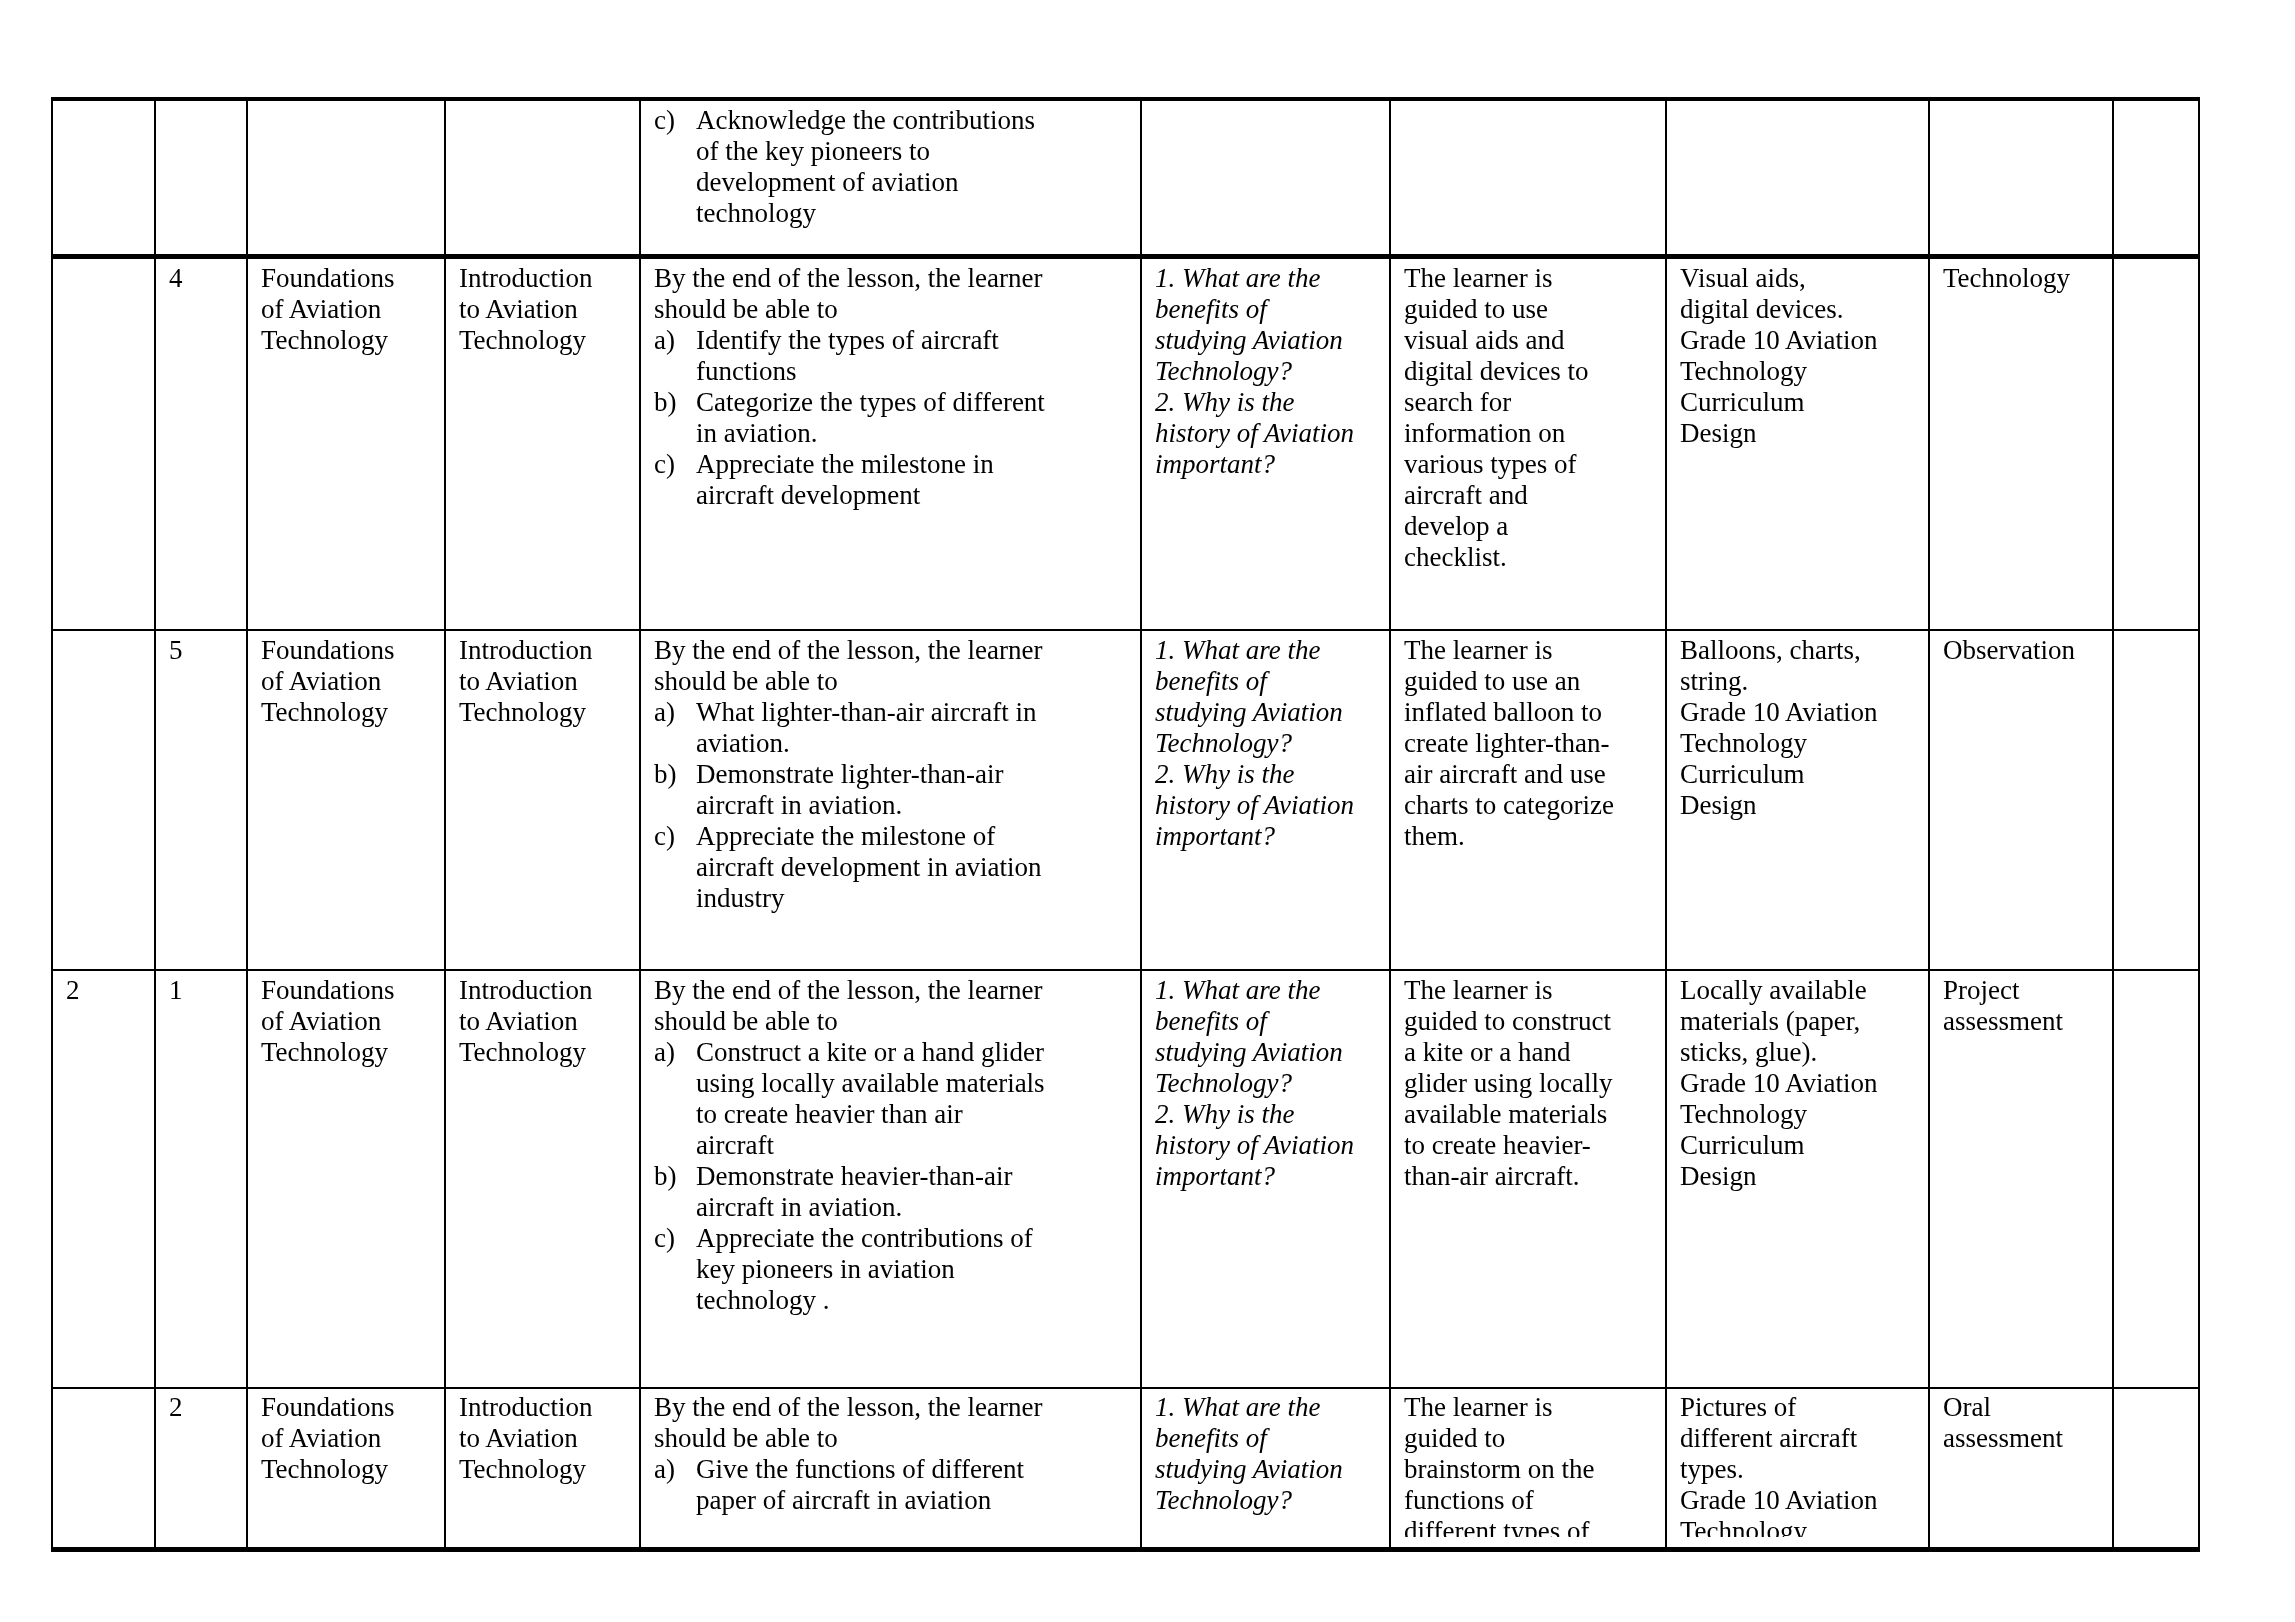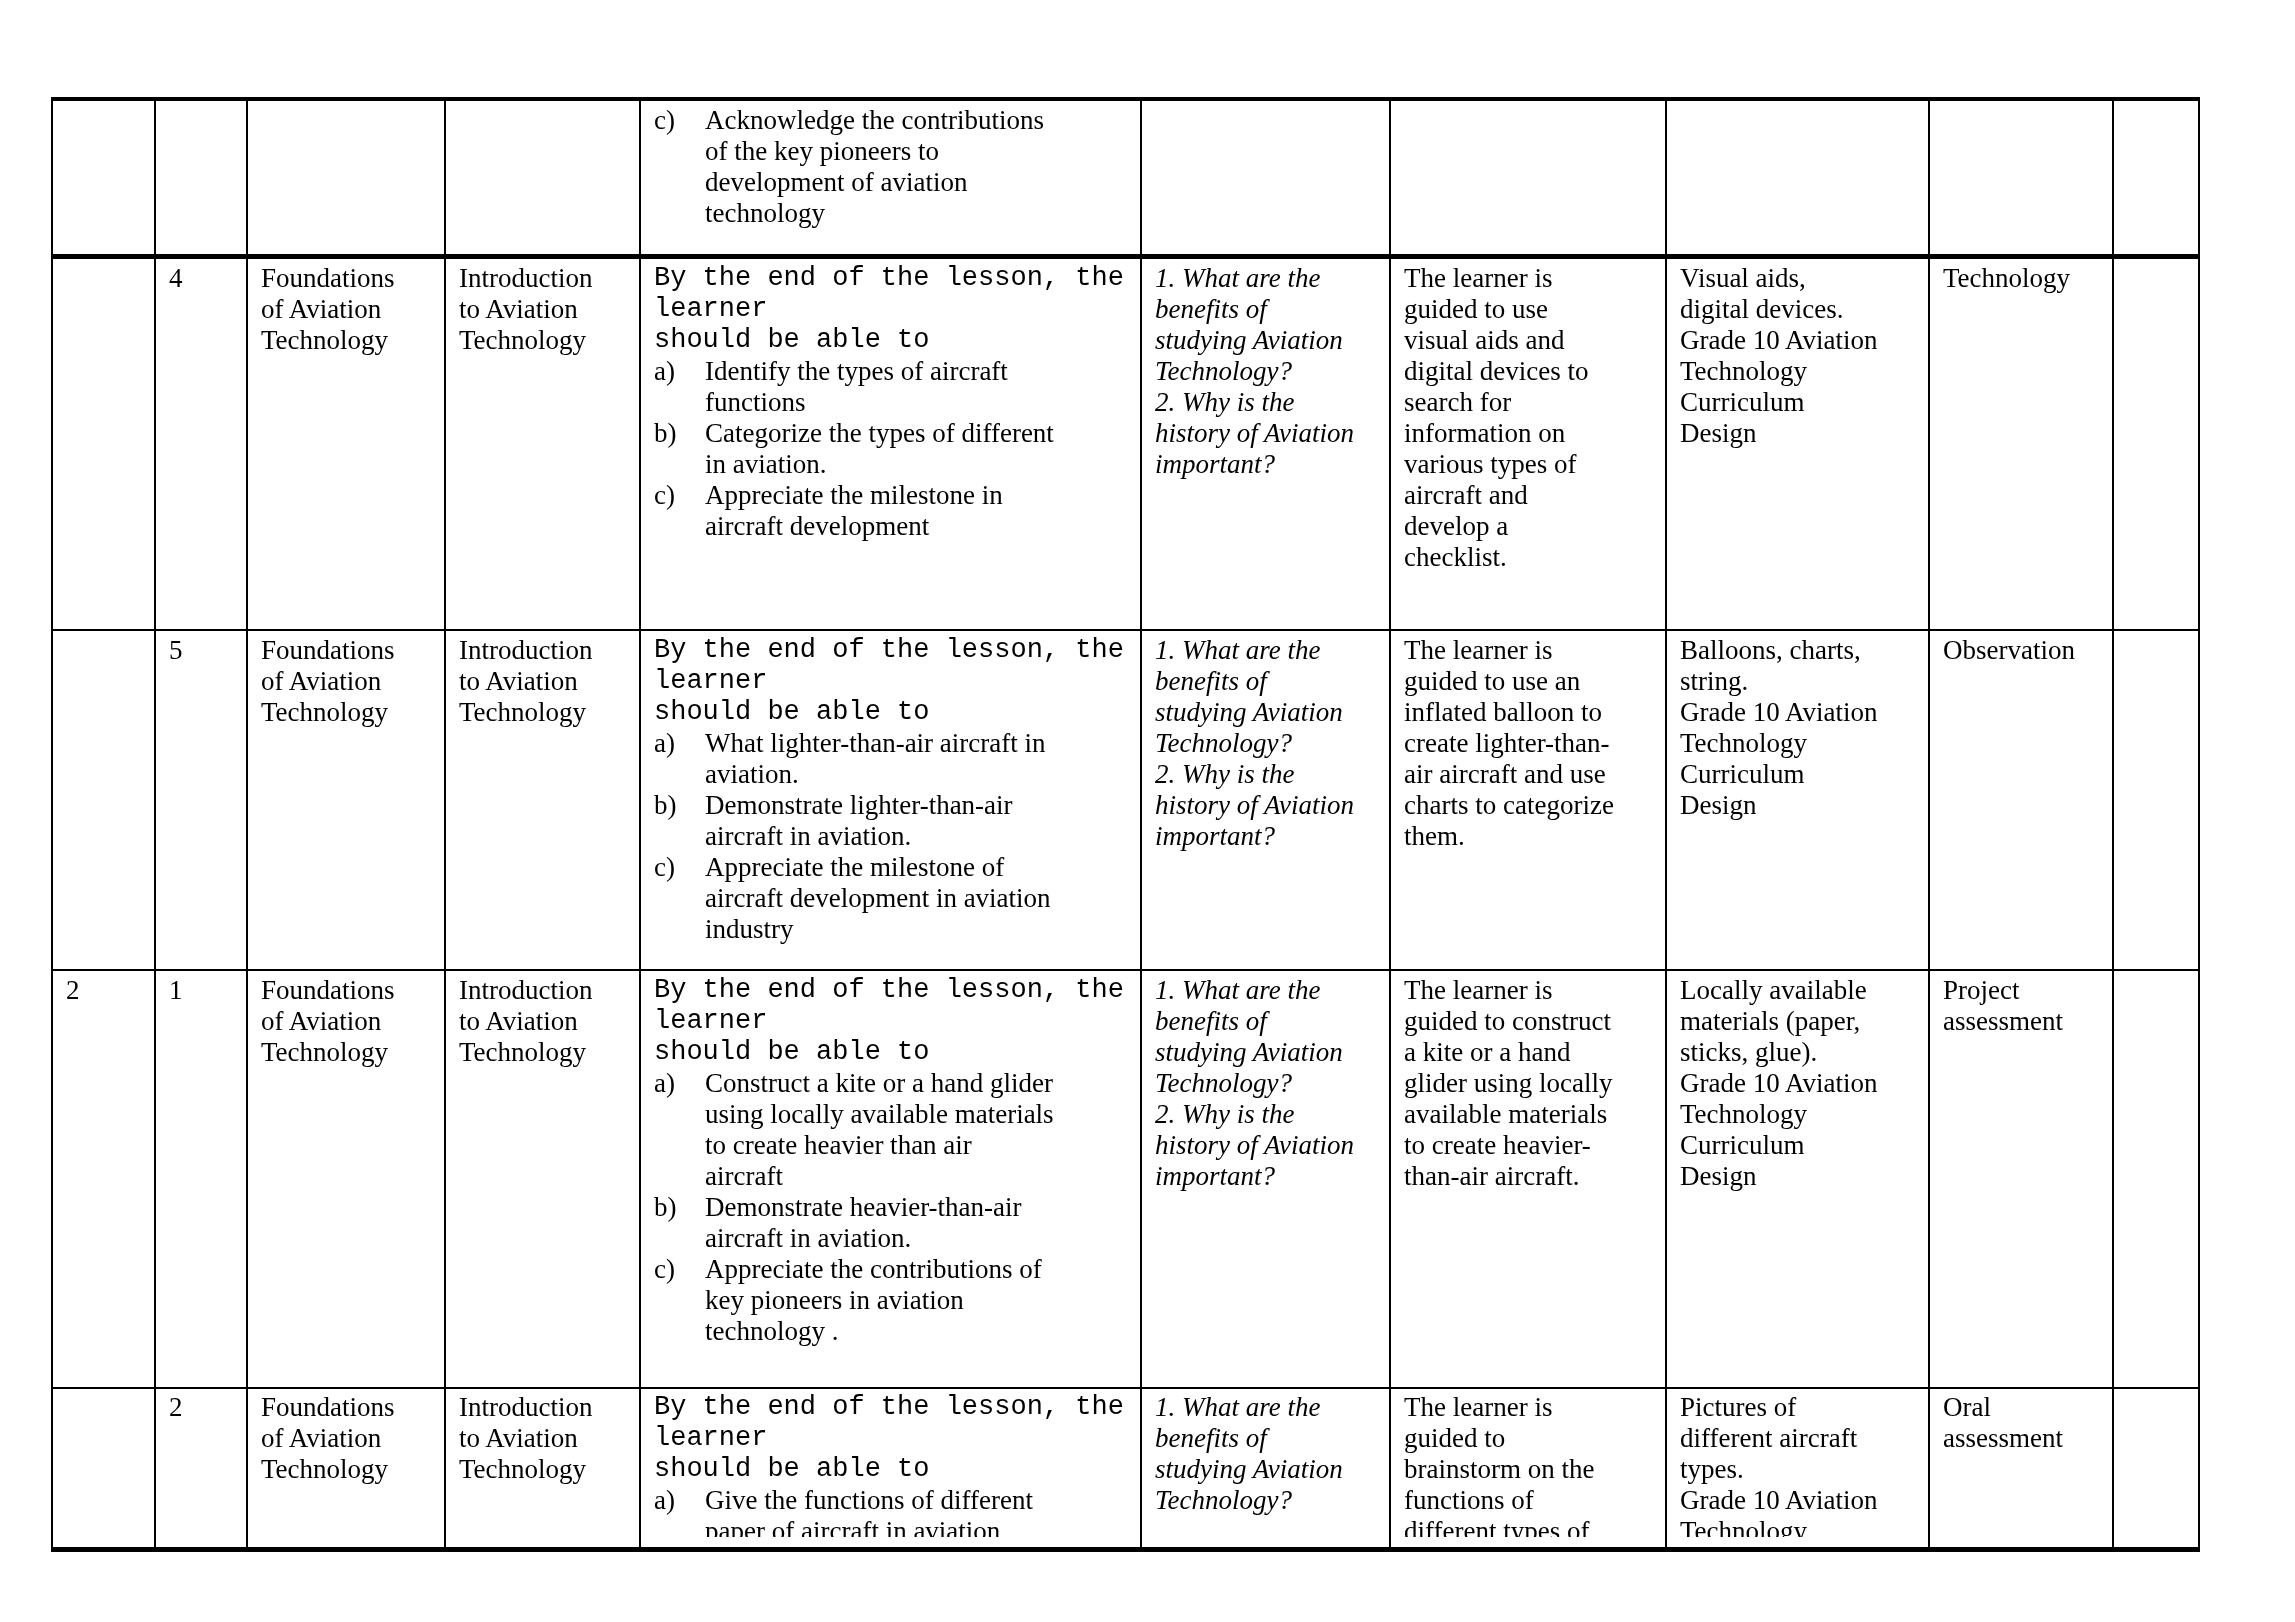--- a/index.html
+++ b/index.html
@@ -29,24 +29,24 @@
     overflow:hidden;
   }
   tr.r1 td{border-top-width:4.6px;border-bottom-width:5.2px;height:149px;}
   tr.r2 td{height:366px;}
   tr.r3 td{height:334px;}
   tr.r4 td{height:412px;}
   tr.r5 td{border-bottom-width:5.9px;height:155px;}
   .cell{overflow:hidden;}
   tr.r5 .cell{max-height:145px;}
   .pre{white-space:pre-line;}
-  .intro{white-space:pre-line;font-family:Liberation Mono, monospace;}
+  .intro{white-space:pre-line;}
   .li{display:flex;}
   .li .m{flex:0 0 42px;}
-  .li .t{flex:1;white-space:pre-line;margin-left:9px;}
+  .li .t{flex:1;white-space:pre-line;}
   .qitem{white-space:pre-line;font-style:italic;}
 </style>
 </head>
 <body>
 
 <div class="page">
   <table class="grid">
     <colgroup>
       <col style="width:103px">
         <col style="width:92px">

